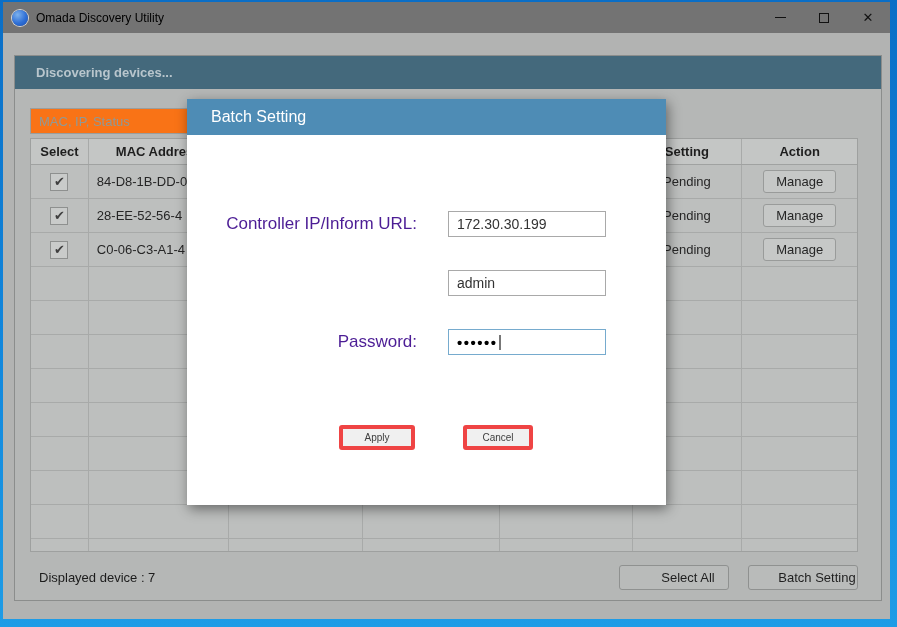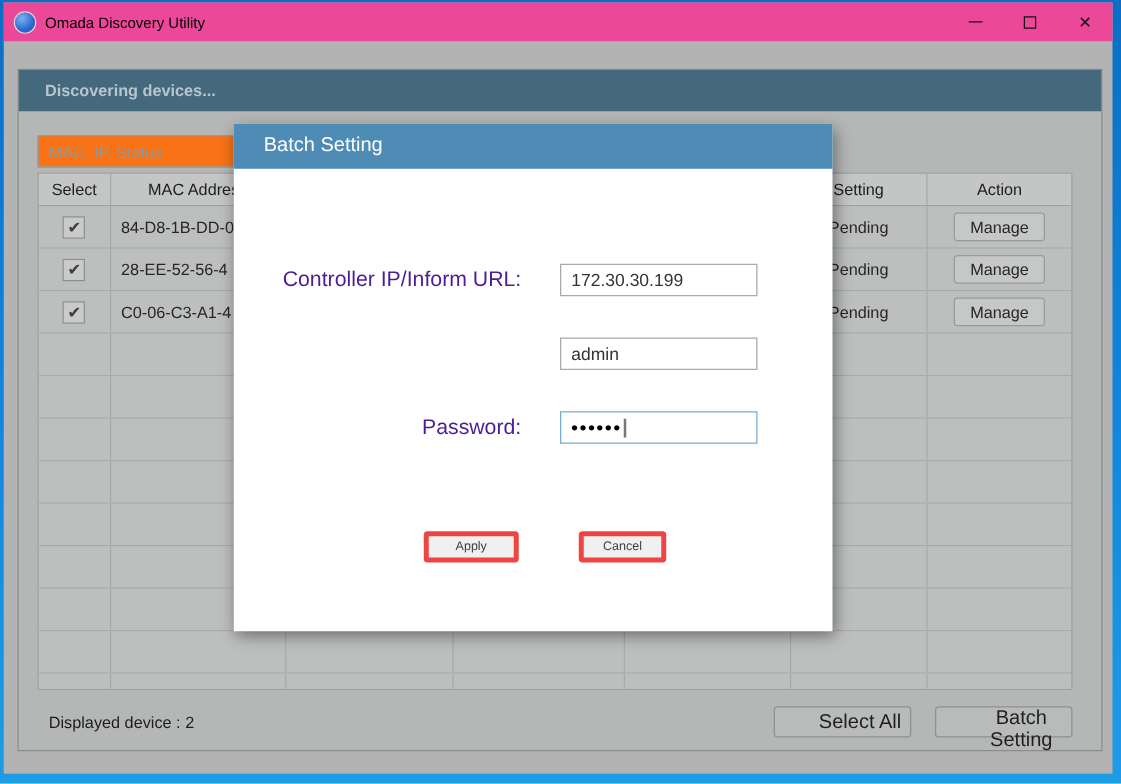--- a/index.html
+++ b/index.html
@@ -4,21 +4,21 @@
 <style>
   * { margin:0; padding:0; box-sizing:border-box; }
   body { width:897px; height:627px; font-family:"Liberation Sans","DejaVu Sans",sans-serif; overflow:hidden; }
 
   
   .window { position:relative; width:897px; height:627px;
             background:linear-gradient(180deg,#0a6ec6 0%,#1187dd 55%,#1e9ce6 100%); }
   .client { position:absolute; left:3px; top:2px; right:7px; bottom:8px; background:#b2b3b2; }
 
   
-  .titlebar { position:absolute; left:0; top:0; right:0; height:31px; background:#ec4899;
+  .titlebar { position:absolute; left:0; top:0; right:0; height:31px; background:#737373;
               display:flex; align-items:center; }
   .app-icon { width:16px; height:16px; border-radius:50%; margin-left:9px;
               background:radial-gradient(circle at 35% 30%,#7db1ec,#2e6fd6 55%,#1a4fb2);
               box-shadow:0 0 0 1px #d7d7d7; }
   .app-title { font-size:12px; color:#000; margin-left:8px; }
   .win-controls { margin-left:auto; display:flex; height:31px; }
   .win-btn { width:44px; height:31px; display:flex; align-items:center; justify-content:center;
              color:#111; font-size:13px; cursor:default; }
   .glyph-min { width:11px; height:0; border-top:1px solid #111; display:block; }
   .glyph-max { width:10px; height:10px; border:1px solid #111; display:block; }
@@ -38,35 +38,35 @@
   
   .table { position:absolute; left:15px; top:49px; width:828px; height:414px;
            border:1px solid #9ea09f; overflow:hidden; background:#bdbfbe; }
   .trow { display:flex; height:34px; border-bottom:1px solid #a8aaa9; background:#bdbfbe; }
   .thead { height:26px; background:#c4c6c5; border-bottom:1px solid #a0a2a1; }
   .cell { height:100%; border-right:1px solid #a8aaa9; display:flex; align-items:center;
           justify-content:center; font-size:13px; color:#262626; overflow:hidden; }
   .cell:last-child { border-right:none; }
   .c1{width:58px;} .c2{width:140px;} .c3{width:135px;} .c4{width:137px;}
   .c5{width:133px;} .c6{width:110px;} .c7{width:115px;}
-  .thead .cell { font-weight:normal; color:#1e1e1e; }
+  .thead .cell { font-weight:bold; color:#1e1e1e; }
   .cell.mac-val { justify-content:flex-start; padding-left:8px; white-space:nowrap; }
 
   .checkbox { width:18px; height:18px; background:#c9cbca; border:1px solid #8e908f;
               display:flex; align-items:center; justify-content:center;
               font-size:13px; color:#3f3f3f; cursor:default; }
   .manage-btn { width:73px; height:23px; background:#c6c8c7; border:1px solid #999b9a;
                 border-radius:3px; font-size:13px; color:#262626; font-family:inherit;
                 cursor:default; }
 
   
   .footer-text { position:absolute; left:24px; top:476px; height:25px; line-height:25px;
                  font-size:13px; color:#1c1c1c; }
   .panel-btn { position:absolute; top:476px; width:110px; height:25px; background:#b9bbba;
-               border:1px solid #8f9190; border-radius:3px; font-size:16px; color:#1f1f1f;
+               border:1px solid #8f9190; border-radius:3px; font-size:13px; color:#1f1f1f;
                font-family:inherit; cursor:default;padding-left:28px; }
   .btn-select-all { left:604px; }
   .btn-batch-setting { left:733px; }
 
   
   .modal { position:absolute; left:187px; top:99px; width:479px; height:406px;
            background:#ffffff; box-shadow:2px 4px 12px rgba(0,0,0,0.45); z-index:10; }
   .modal-header { height:36px; background:#4e8cb5; display:flex; align-items:center; }
   .modal-title { color:#ffffff; font-size:16px; margin-left:24px; }
   .modal-body { position:relative; height:370px; }
@@ -253,21 +253,21 @@
               <div class="cell c1"></div>
               <div class="cell c2"></div>
               <div class="cell c3"></div>
               <div class="cell c4"></div>
               <div class="cell c5"></div>
               <div class="cell c6"></div>
               <div class="cell c7"></div>
             </div>
         </div>
 
-        <div class="footer-text">Displayed device : 2</div>
+        <div class="footer-text">Displayed device : 7</div>
         <button class="panel-btn btn-select-all">Select All</button>
         <button class="panel-btn btn-batch-setting">Batch Setting</button>
       </div>
     </div>
   </div>
 
   <div class="modal">
     <div class="modal-header">
       <span class="modal-title">Batch Setting</span>
     </div>

